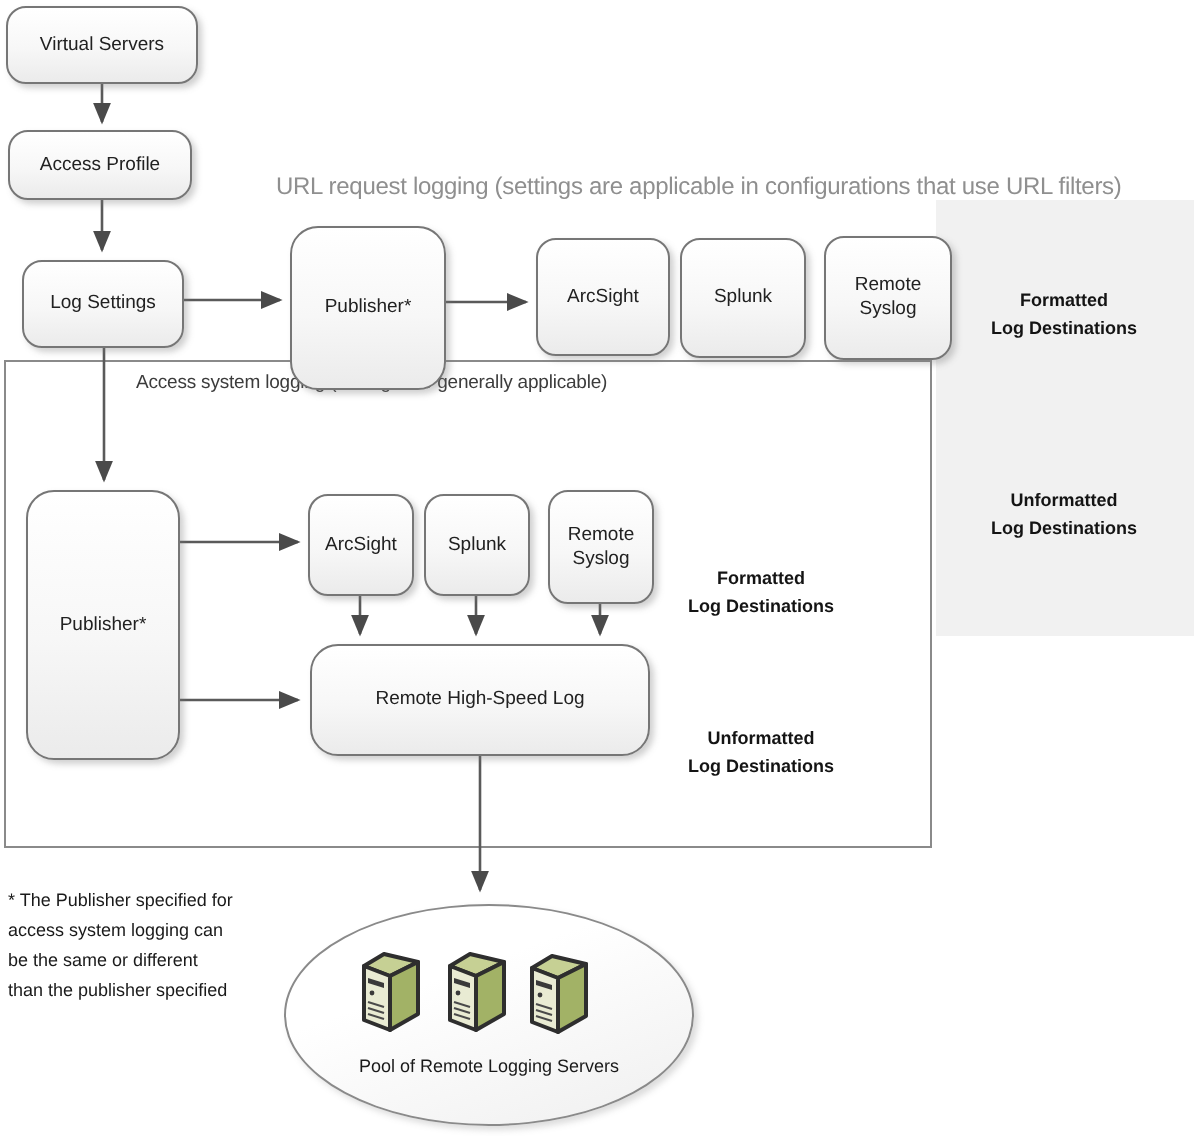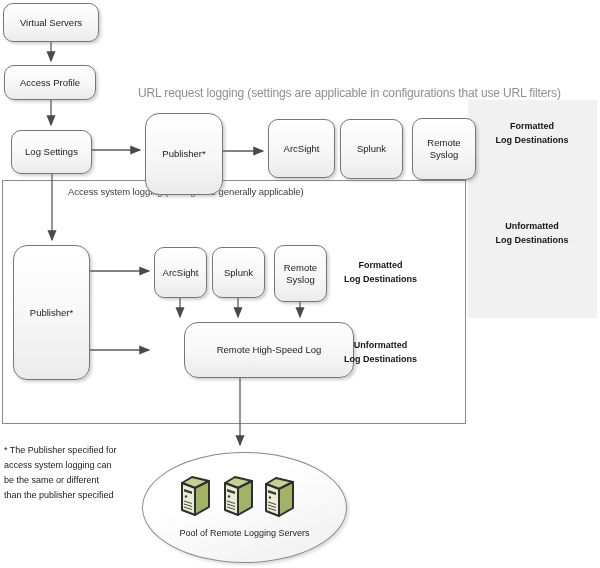--- a/index.html
+++ b/index.html
@@ -28,21 +28,21 @@
   .heading-url{
     position:absolute;left:138px;top:86px;font-size:12px;color:#8f8f8f;
     white-space:nowrap;letter-spacing:-0.15px;
   }
   .heading-access{
     position:absolute;left:68px;top:186px;font-size:9.5px;color:#3c3c3c;
     white-space:nowrap;letter-spacing:-0.1px;
   }
   .dest-label{
     position:absolute;font-weight:bold;font-size:9px;color:#141414;
-    text-align:center;white-space:pre-line;line-height:14px;
+    text-align:center;white-space:pre-line;line-height:14px;margin-top:24px;
   }
   .dest-label.right-formatted{left:468px;top:119px;width:128px;}
   .dest-label.right-unformatted{left:468px;top:219px;width:128px;}
   .dest-label.inner-formatted{left:328px;top:258px;width:105px;}
   .dest-label.inner-unformatted{left:328px;top:338px;width:105px;}
   .footnote{
     position:absolute;left:4px;top:443px;width:142px;
     font-size:9px;line-height:15px;color:#1a1a1a;
   }
   .footnote .fline:first-child::first-letter{font-weight:bold;}
@@ -107,21 +107,21 @@
   <div class="dest-label right-formatted">Formatted
 Log Destinations</div>
   <div class="dest-label right-unformatted">Unformatted
 Log Destinations</div>
 
   <div class="node big" style="left:13px;top:245px;width:77px;height:135px;">Publisher*</div>
   <div class="node" style="left:154px;top:247px;width:53px;height:51px;">ArcSight</div>
   <div class="node" style="left:212px;top:247px;width:53px;height:51px;">Splunk</div>
   <div class="node" style="left:274px;top:245px;width:53px;height:57px;">Remote
 Syslog</div>
-  <div class="node big" style="left:155px;top:322px;width:170px;height:56px;margin-left:29px;">Remote High-Speed Log</div>
+  <div class="node big" style="left:155px;top:322px;width:170px;height:56px;">Remote High-Speed Log</div>
 
   <div class="dest-label inner-formatted">Formatted
 Log Destinations</div>
   <div class="dest-label inner-unformatted">Unformatted
 Log Destinations</div>
 
   <div class="footnote">
     <div class="fline">* The Publisher specified for</div>
     <div class="fline">access system logging can</div>
     <div class="fline">be the same or different</div>

